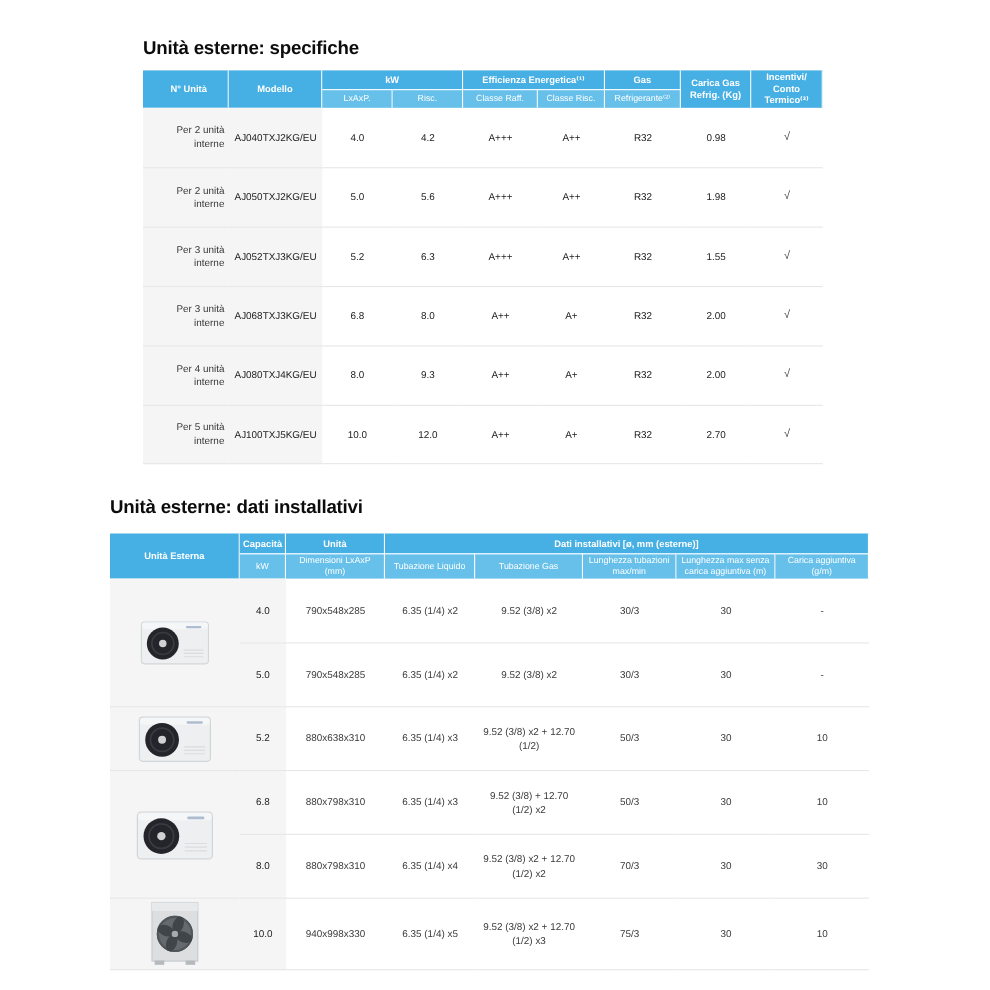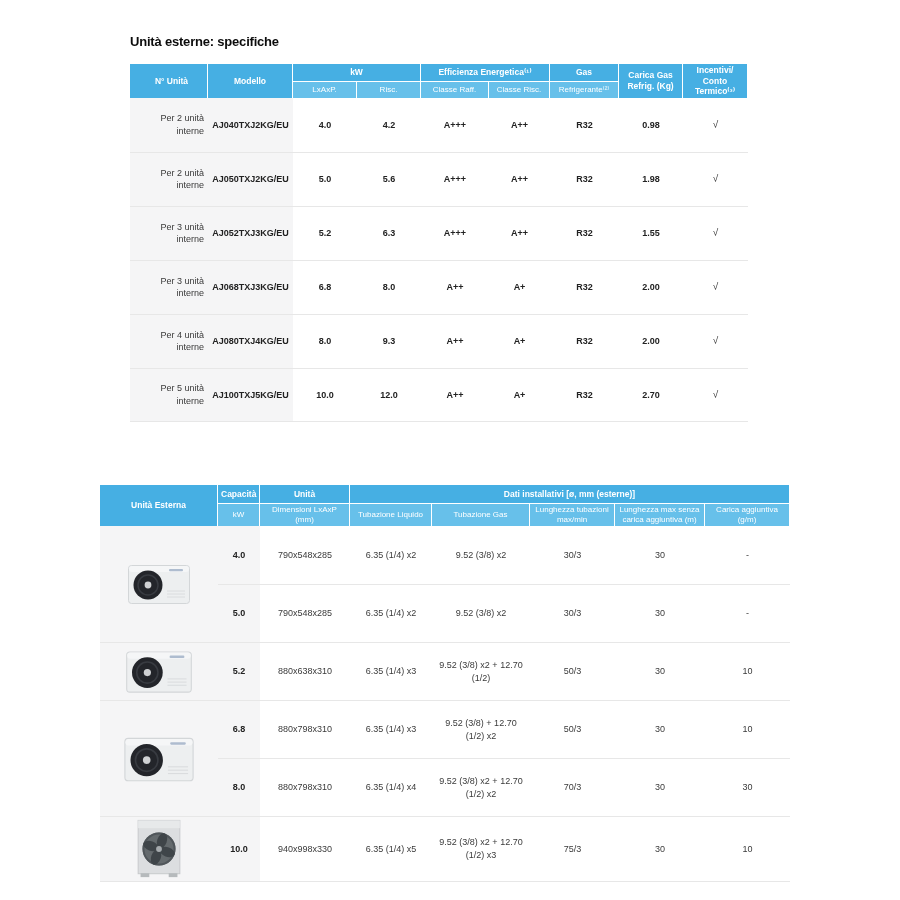--- a/index.html
+++ b/index.html
@@ -1,18 +1,18 @@
 <!DOCTYPE html>
 <html><head>
 <meta charset="utf-8">
 <style>
   html,body{margin:0;padding:0;background:#fff;}
   .page{position:relative;width:900px;height:900px;background:#fff;overflow:hidden;
         font-family:"Liberation Sans","DejaVu Sans",sans-serif;color:#333;}
-  .sec-title{position:absolute;font-size:13px;font-weight:700;color:#0c0c0c;letter-spacing:-0.2px;}
+  .sec-title{position:absolute;font-size:17px;font-weight:700;color:#0c0c0c;letter-spacing:-0.2px;}
   #title1{left:130px;top:34px;}
   #title2{left:100px;top:451px;}
 
   table.t{border-collapse:separate;border-spacing:0;table-layout:fixed;position:absolute;}
   #t1{left:130px;top:64px;width:618px;}
   #t2{left:100px;top:485px;width:690px;}
 
   th{color:#fff;vertical-align:middle;text-align:center;padding:1px 3px;line-height:1.25;}
   .hm{background:#46afe3;font-size:8.5px;font-weight:700;border-right:1px solid #fff;}
   .hs{background:#67c0ea;font-size:8px;font-weight:400;border-right:1px solid #fff;border-top:1px solid #fff;}
@@ -21,21 +21,21 @@
   #t1 thead tr:nth-child(1){height:17px;}
   #t1 thead tr:nth-child(2){height:16px;}
   #t2 thead tr:nth-child(1){height:18px;}
   #t2 thead tr:nth-child(2){height:19px;}
   #t1 tbody tr{height:54px;}
   #t2 tbody tr{height:58px;}
   #t2 tbody tr:last-child{height:59px;}
 
   td{font-size:9px;color:#3a3a3a;text-align:center;vertical-align:middle;padding:2px 4px;line-height:1.4;}
   td.gray{background:#f5f5f6;}
-  td.bold{font-weight:700;color:#222;}
+  td.bold{font-weight:400;color:#222;}
   td.left{text-align:right;padding-left:9px;}
   tbody td{border-top:1px solid #e7e7e7;}
   tbody tr:first-child>td{border-top:none;}
   #t1 tbody tr:last-child>td,#t2 tbody tr:last-child>td{border-bottom:1px solid #e7e7e7;}
   td.img{background:#f5f5f6;padding:0;}
   td.check{font-size:10px;color:#333;}
   .uimg{display:block;margin:0 auto;}
 </style>
 </head>
 <body>
@@ -137,20 +137,21 @@
         <td class="bold">12.0</td>
         <td class="bold">A++</td>
         <td class="bold">A+</td>
         <td class="bold">R32</td>
         <td class="bold">2.70</td>
         <td class="check">√</td>
       </tr>
     </tbody>
   </table>
 
+  <div class="sec-title" id="title2">Unità esterne: dati installativi</div>
 
   <table class="t" id="t2">
     <colgroup>
       <col style="width:118px">
         <col style="width:42px">
         <col style="width:90px">
         <col style="width:82px">
       <col style="width:98px">
         <col style="width:85px">
         <col style="width:90px">

